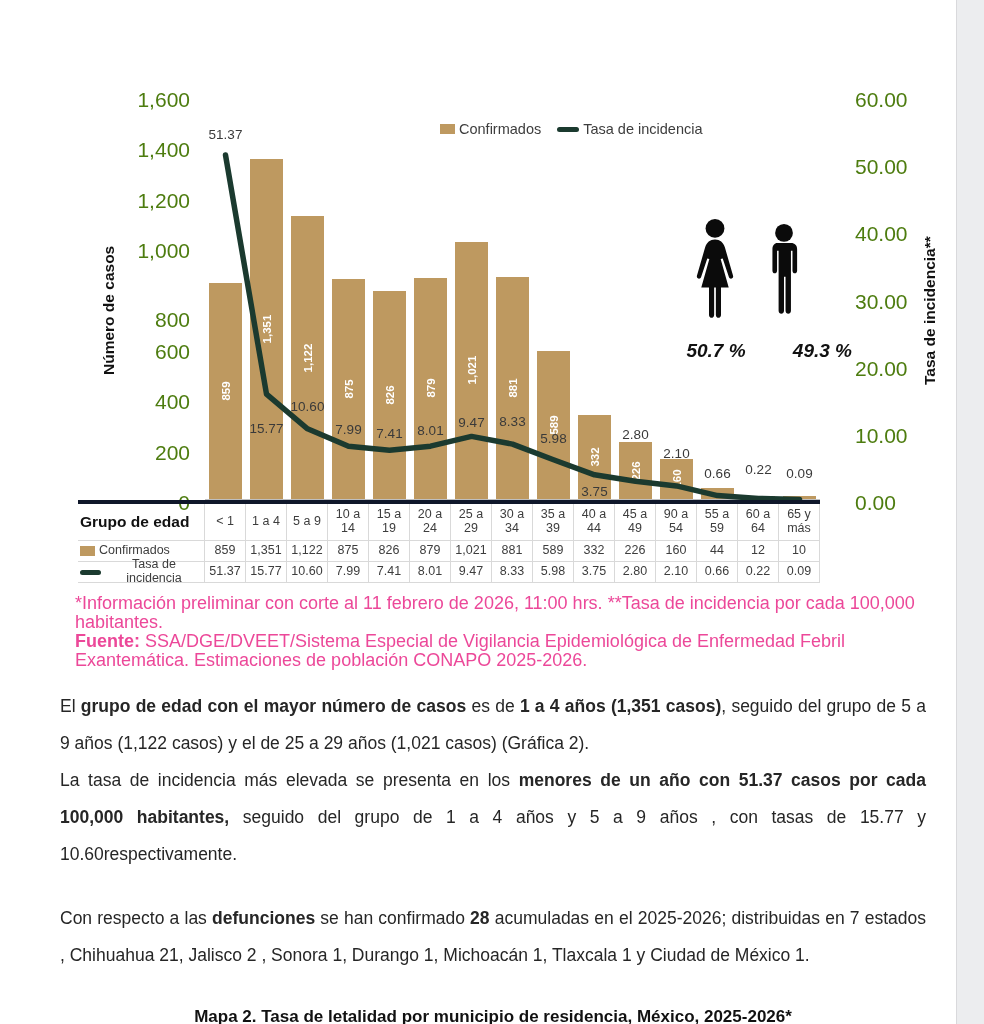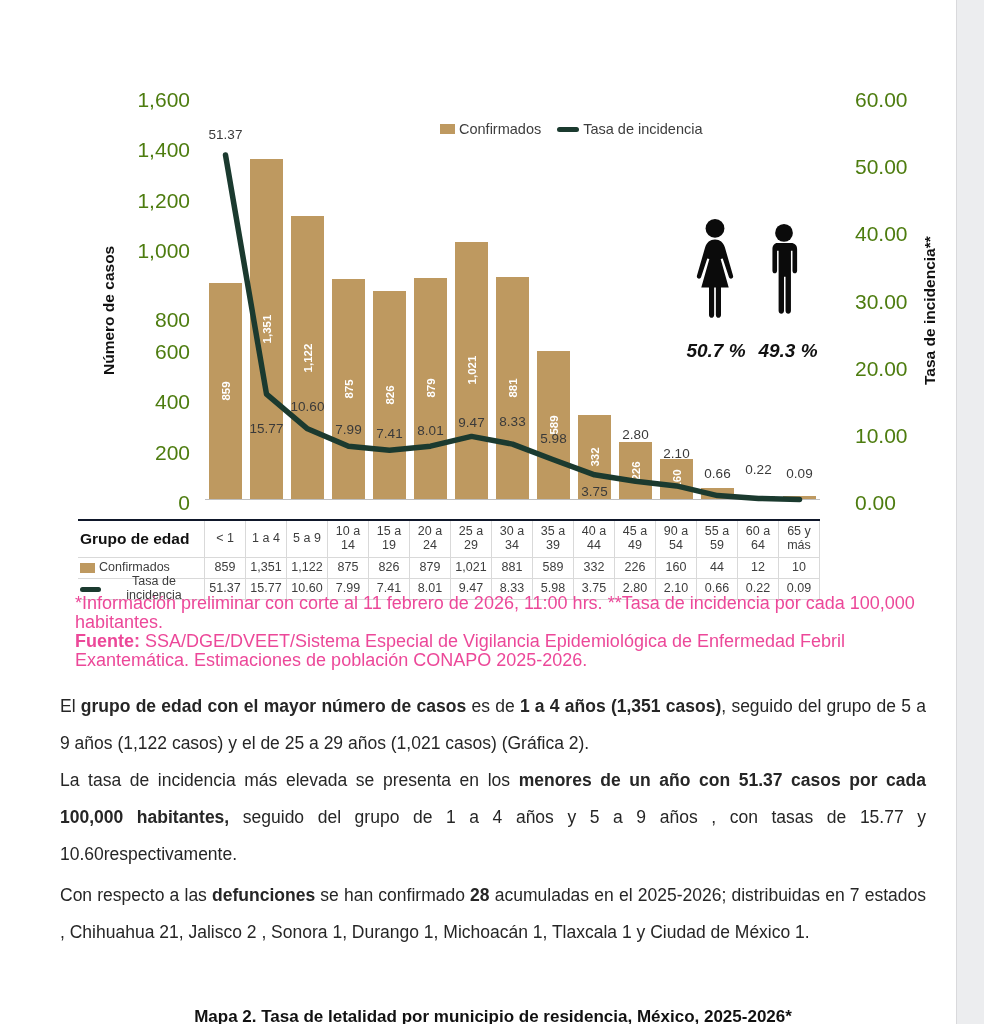--- a/index.html
+++ b/index.html
@@ -45,41 +45,41 @@
   .line-label { position:absolute; transform:translateX(-50%); font-size:13.5px;
     color:#3a3a3a; white-space:nowrap; }
 
   
   .picto { position:absolute; }
   .picto svg { display:block; }
   .pct { position:absolute; width:80px; text-align:center; font-weight:700;
     font-size:19px; color:#111;font-style:italic; }
 
   
-  #dataTable { position:absolute; left:78px; top:519px;
+  #dataTable { position:absolute; left:78px; top:500px;
     display:grid; grid-template-columns:127px repeat(15,41px);
     grid-template-rows:37px 21px 21px;
-    border-top:2px solid #0f172a; font-size:12.5px; color:#3d3d3d; }
+    border-top:4px solid #0f172a; font-size:12.5px; color:#3d3d3d; }
   .cell { border-right:1px solid #d9d9d9; border-bottom:1px solid #d9d9d9;
     display:flex; align-items:center; justify-content:center; text-align:center;
     line-height:1.1; padding:1px; }
   .corner { font-weight:700; font-size:15.5px; color:#111; justify-content:flex-start;
     padding-left:2px; }
   .row-label { justify-content:flex-start; gap:4px; padding-left:2px; }
 
   
   .footnotes { position:absolute; left:75px; top:594px; width:855px;
     font-size:18px; line-height:19px; color:#ec4899; }
   .footnotes .fn { margin:0; }
 
   
   .bodytext { position:absolute; left:60px; top:688px; width:866px;
     font-size:17.5px; line-height:37px; color:#262626; text-align:justify; }
   .bodytext p { margin:0; }
-  .bodytext p.spaced { margin-top:4px; }
+  .bodytext p.spaced { margin-top:27px; }
 
   .map-title { position:absolute; left:60px; top:1006px; width:866px;
     text-align:center; font-weight:700; font-size:17px; line-height:22px; color:#111; }
 </style>
 </head>
 <body>
 
 <div class="page">
 
 
@@ -184,21 +184,21 @@
       <path d="M35 26 c-6 0 -9.5 3.5 -11.5 9 L14 68 c-1.2 3.4 3.6 5.2 4.8 1.8 L26 48 l2.4 0.8 L19 82 h9 v32 c0 4.4 6 4.4 6 0 V82 h2 v32 c0 4.4 6 4.4 6 0 V82 h9 L41.6 48.8 44 48 l7.2 21.8 c1.2 3.4 6 1.6 4.8 -1.8 L46.5 35 c-2 -5.5 -5.5 -9 -11.5 -9 z"></path>
     </svg>
   </div>
   <div class="picto" style="left:757px; top:212px;">
     <svg width="54" height="122" viewBox="0 0 70 130" fill="#0b0b0b">
       <circle cx="35" cy="13" r="11.5"></circle>
       <path d="M26 26 h18 c5 0 8 3 8 8 v28 c0 4.4 -6 4.4 -6 0 V36 h-2 v78 c0 5 -7 5 -7 0 V70 h-2 v44 c0 5 -7 5 -7 0 V36 h-2 v26 c0 4.4 -6 4.4 -6 0 V34 c0 -5 3 -8 6 -8 z"></path>
     </svg>
   </div>
   <div class="pct" style="left:676px; top:340px;">50.7 %</div>
-  <div class="pct" style="left:748px; top:340px;">49.3 %</div>
+  <div class="pct" style="left:772px; top:340px;text-align:right;">49.3 %</div>
 
   <div id="dataTable">
       <div class="cell corner">Grupo de edad</div>
       <div class="cell">&lt; 1</div>
       <div class="cell">1 a 4</div>
       <div class="cell">5 a 9</div>
       <div class="cell">10 a 14</div>
       <div class="cell">15 a 19</div>
       <div class="cell">20 a 24</div>
       <div class="cell">25 a 29</div>

